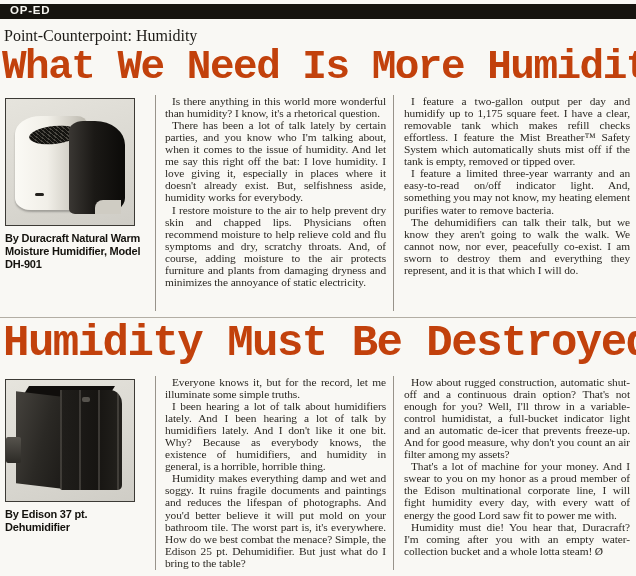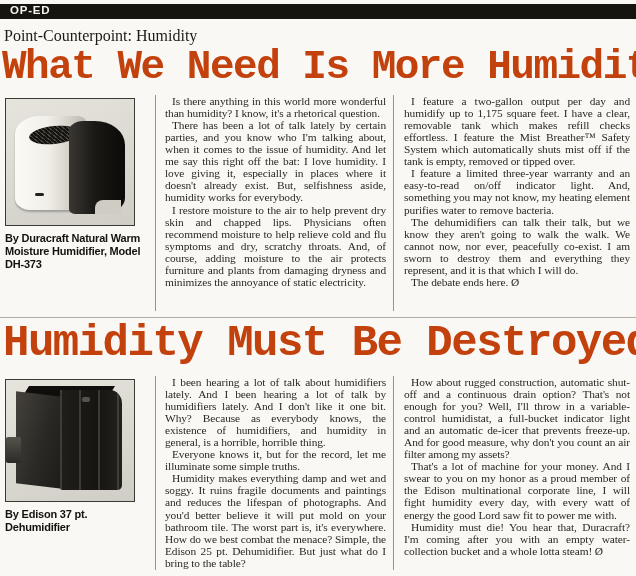--- a/index.html
+++ b/index.html
@@ -115,35 +115,34 @@
         <div class="h-left">
           <div class="h-grille"></div>
           <div class="h-slot"></div>
         </div>
         <div class="h-right">
           <div class="h-right-notch"></div>
         </div>
       </div>
       <div class="caption">
         <div>By Duracraft Natural Warm</div>
-        <div>Moisture Humidifier, Model DH-373</div>
+        <div>Moisture Humidifier, Model DH-901</div>
       </div>
     </div>
     <div class="vrule"></div>
     <div class="textcol c1">
       <p>Is there anything in this world more wonderful than humidity? I know, it's a rhetorical question.</p>
       <p>There has been a lot of talk lately by certain parties, and you know who I'm talking about, when it comes to the issue of humidity. And let me say this right off the bat: I love humidity. I love giving it, especially in places where it doesn't already exist. But, selfishness aside, humidity works for everybody.</p>
       <p>I restore moisture to the air to help prevent dry skin and chapped lips. Physicians often recommend moisture to help relieve cold and flu symptoms and dry, scratchy throats. And, of course, adding moisture to the air protects furniture and plants from damaging dryness and minimizes the annoyance of static electricity.</p>
     </div>
     <div class="vrule"></div>
     <div class="textcol c2">
       <p>I feature a two-gallon output per day and humidify up to 1,175 square feet. I have a clear, removable tank which makes refill checks effortless. I feature the Mist Breather™ Safety System which automatically shuts mist off if the tank is empty, removed or tipped over.</p>
       <p>I feature a limited three-year warranty and an easy-to-read on/off indicator light. And, something you may not know, my heating element purifies water to remove bacteria.</p>
       <p>The dehumidifiers can talk their talk, but we know they aren't going to walk the walk. We cannot now, nor ever, peacefully co-exist. I am sworn to destroy them and everything they represent, and it is that which I will do.</p>
-      <p>The debate ends here. Ø</p>
     </div>
   </div>
 
   <div class="hrule"></div>
 
   <h1 class="headline headline-2">Humidity Must Be Destroyed</h1>
 
   <div class="section section-2">
     <div class="photo-col">
       <div class="photo photo-2">
@@ -152,22 +151,22 @@
         <div class="d-right"></div>
         <div class="d-handle"></div>
         <div class="d-btn"></div>
       </div>
       <div class="caption">
         <div>By Edison 37 pt. Dehumidifier</div>
       </div>
     </div>
     <div class="vrule"></div>
     <div class="textcol c1">
+      <p>Everyone knows it, but for the record, let me illuminate some simple truths.</p>
       <p>I been hearing a lot of talk about humidifiers lately. And I been hearing a lot of talk by humidifiers lately. And I don't like it one bit. Why? Because as everybody knows, the existence of humidifiers, and humidity in general, is a horrible, horrible thing.</p>
-      <p>Everyone knows it, but for the record, let me illuminate some simple truths.</p>
       <p>Humidity makes everything damp and wet and soggy. It ruins fragile documents and paintings and reduces the lifespan of photographs. And you'd better believe it will put mold on your bathroom tile. The worst part is, it's everywhere. How do we best combat the menace? Simple, the Edison 25 pt. Dehumidifier. But just what do I bring to the table?</p>
     </div>
     <div class="vrule"></div>
     <div class="textcol c2">
       <p>How about rugged construction, automatic shut-off and a continuous drain option? That's not enough for you? Well, I'll throw in a variable-control humidistat, a full-bucket indicator light and an automatic de-icer that prevents freeze-up. And for good measure, why don't you count an air filter among my assets?</p>
       <p>That's a lot of machine for your money. And I swear to you on my honor as a proud member of the Edison multinational corporate line, I will fight humidity every day, with every watt of energy the good Lord saw fit to power me with.</p>
       <p>Humidity must die! You hear that, Duracraft? I'm coming after you with an empty water-collection bucket and a whole lotta steam! Ø</p>
     </div>
   </div>
 

